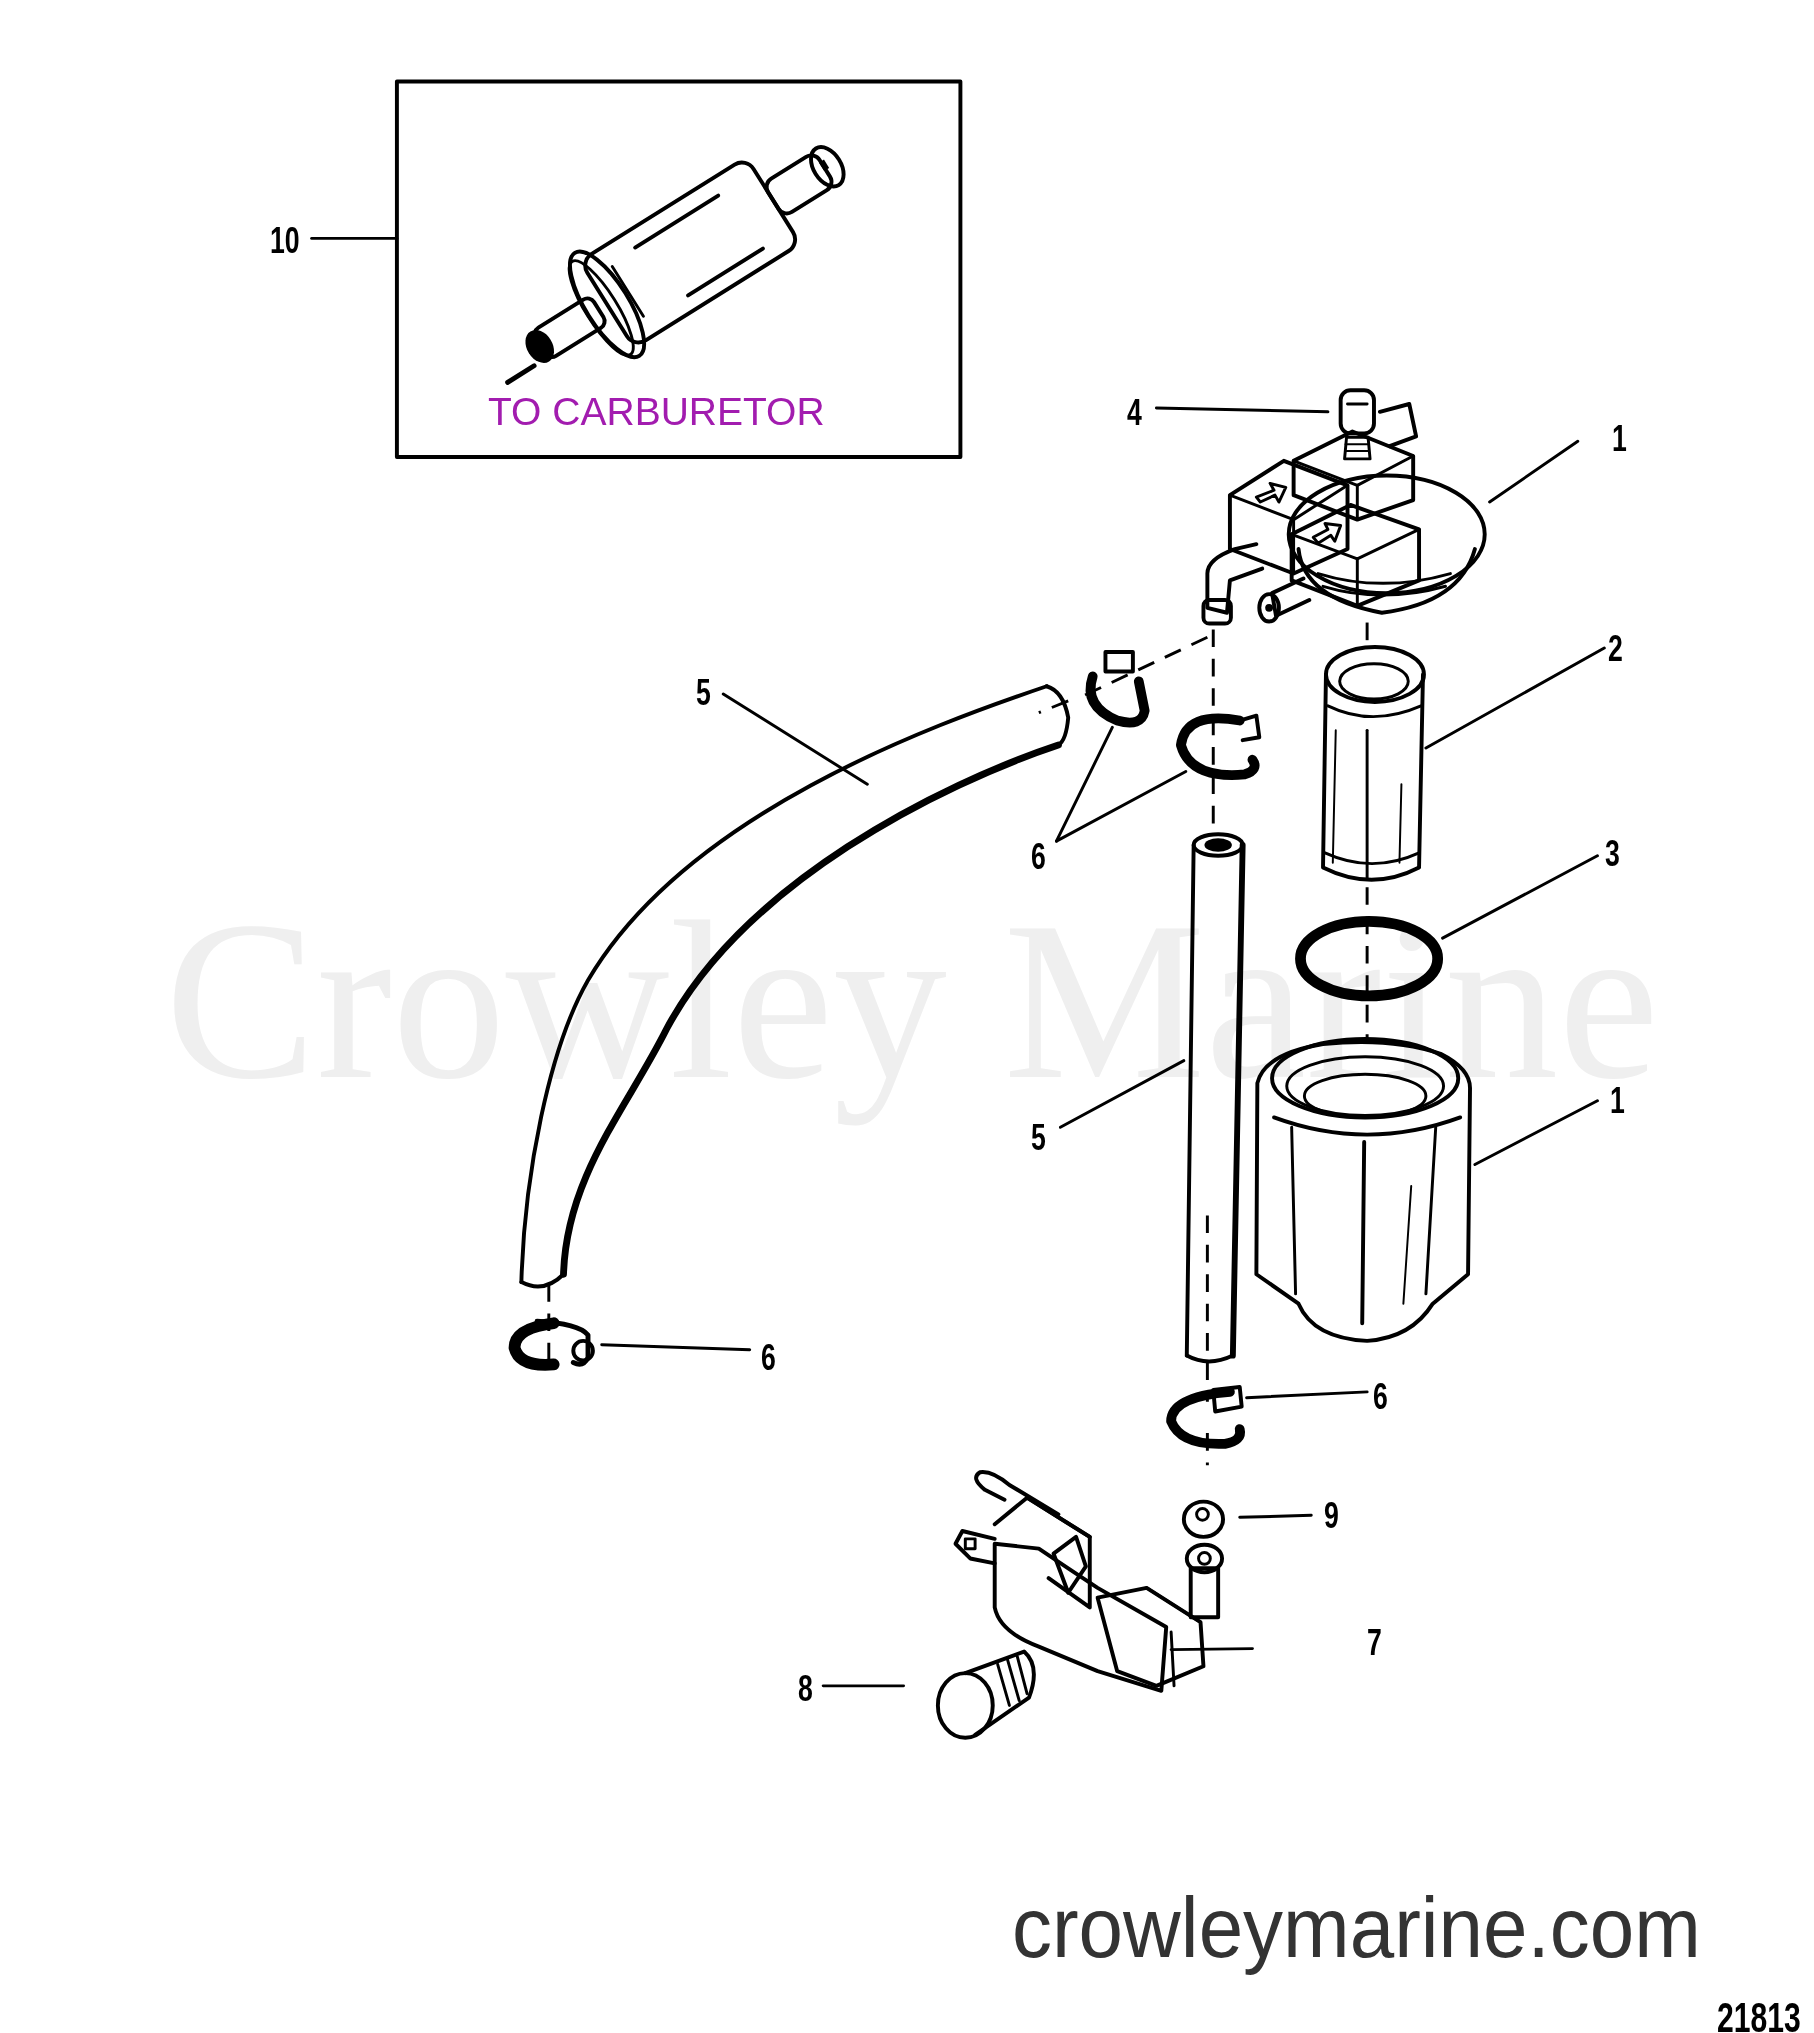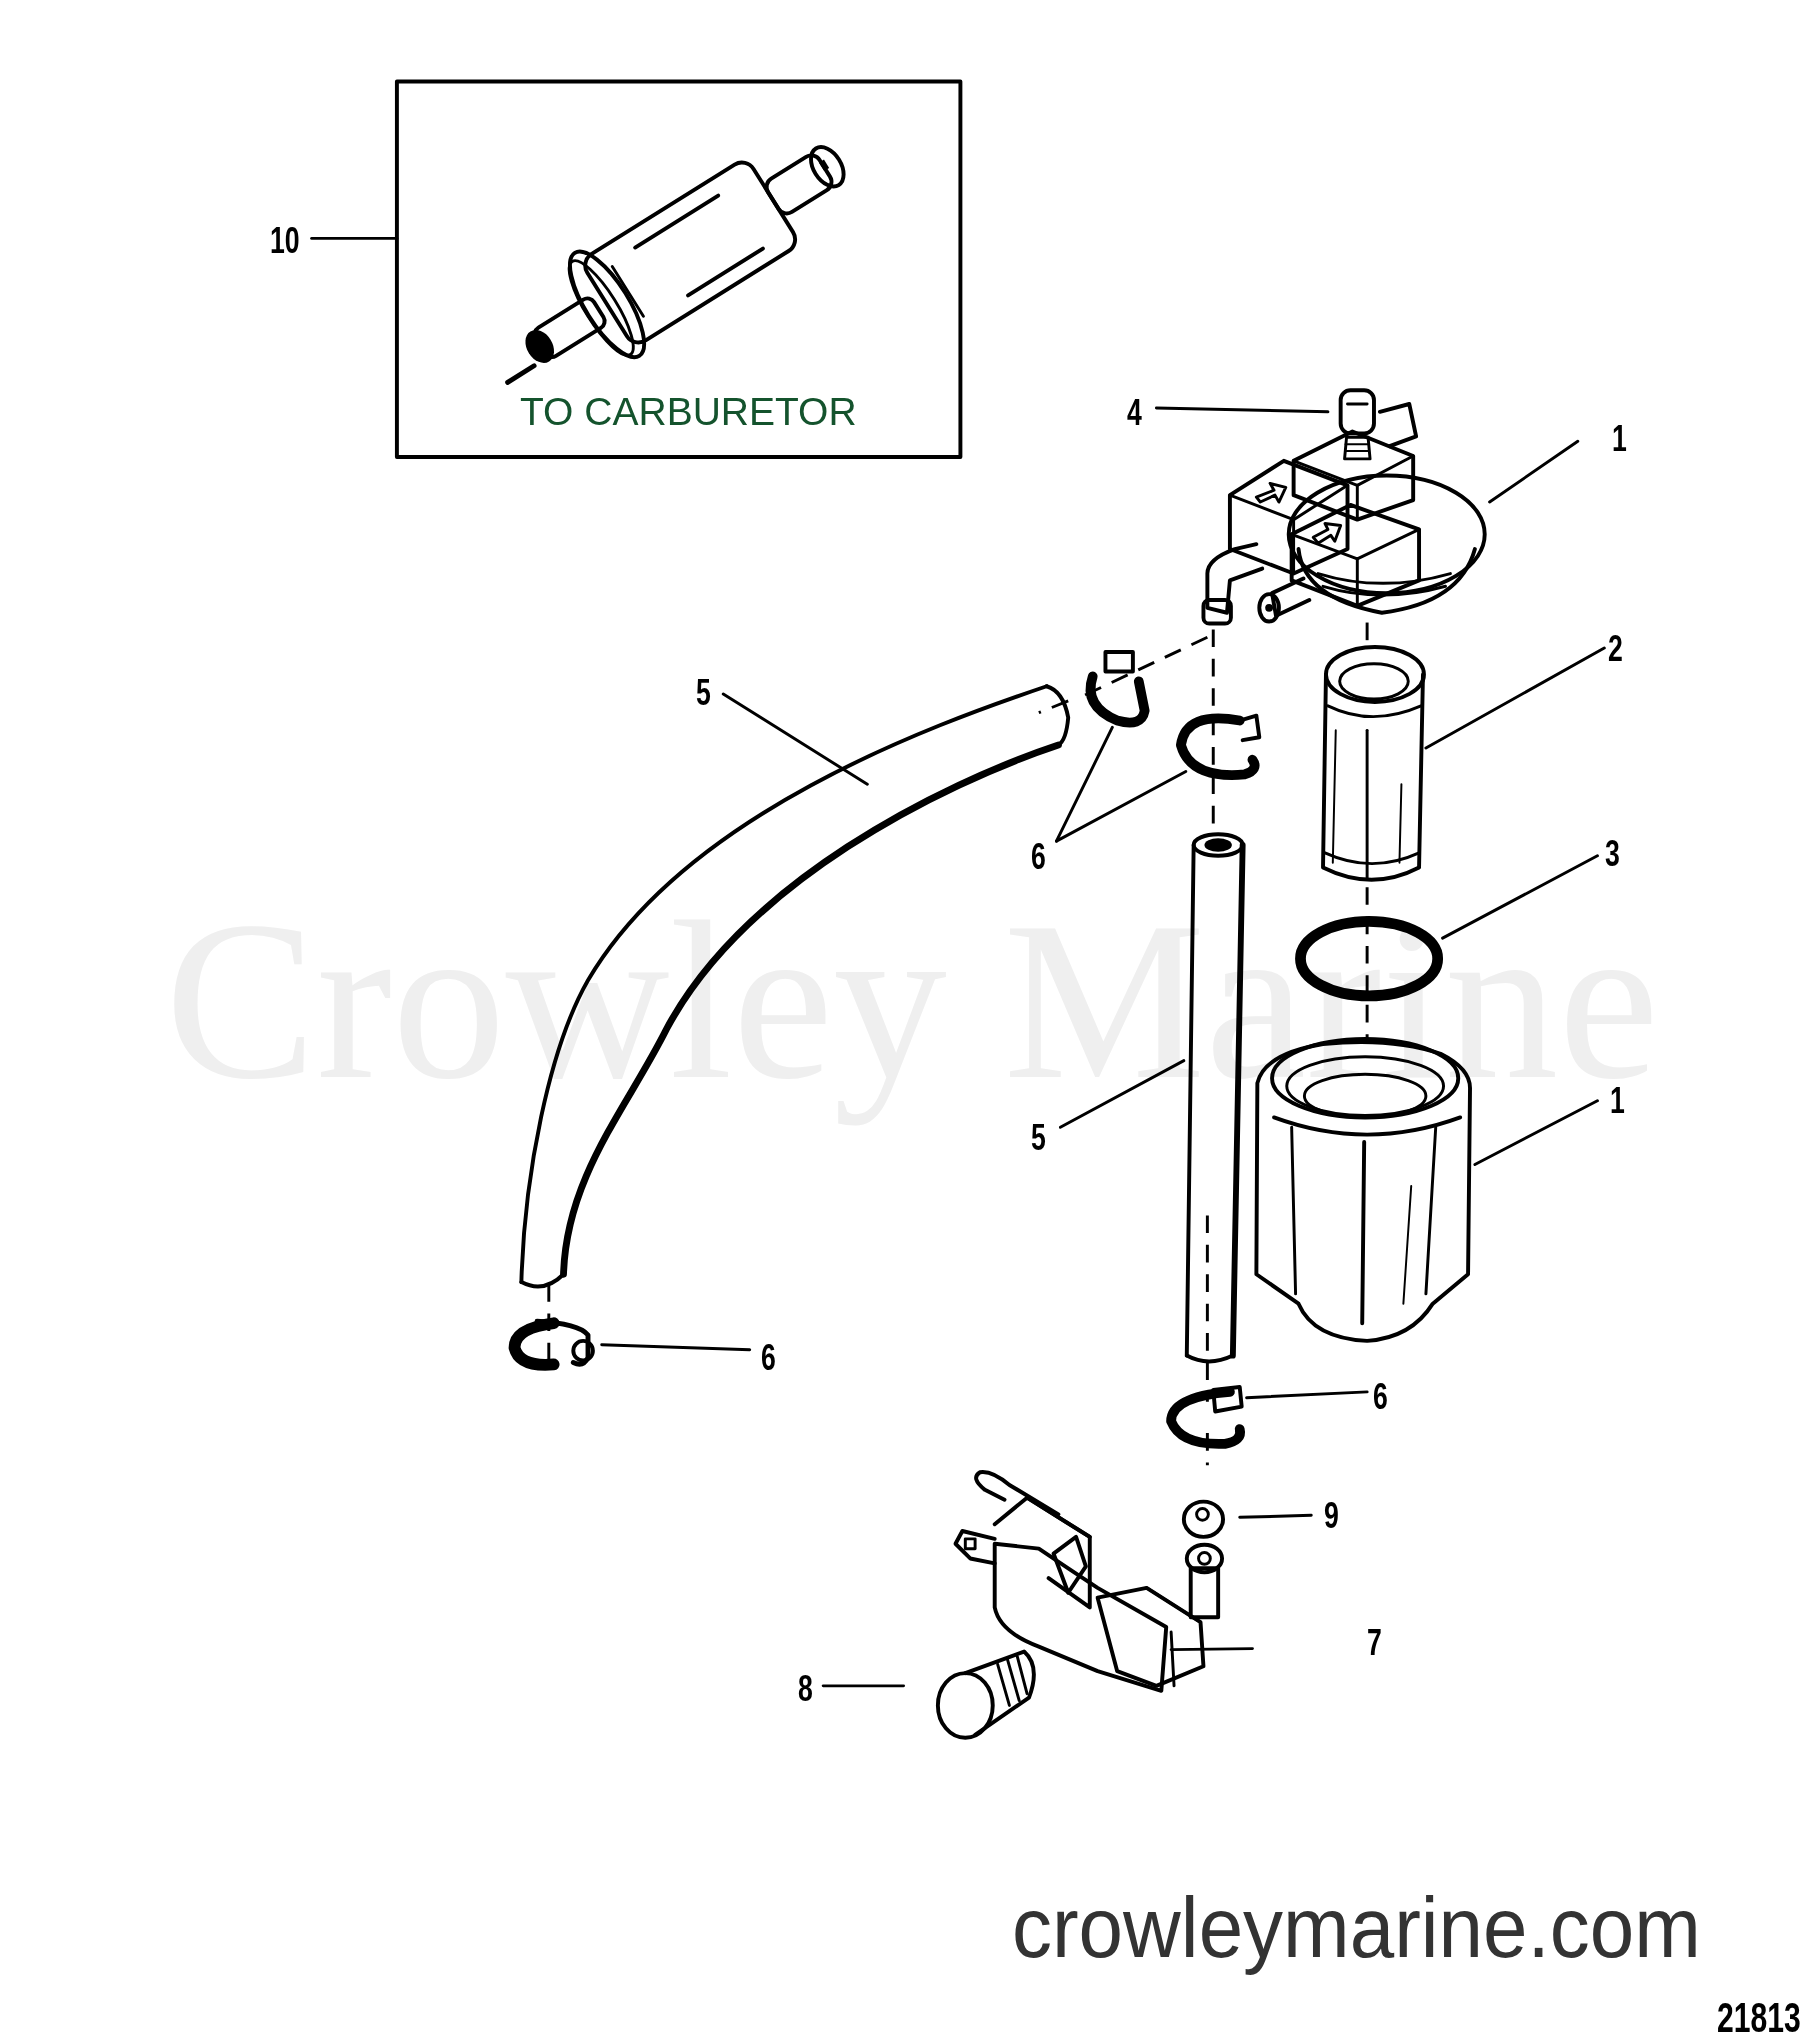--- a/index.html
+++ b/index.html
@@ -10,21 +10,21 @@
     font-family: Liberation Serif, serif; font-size: 227px; line-height: 1;
     color: #efefef; white-space: nowrap; letter-spacing: 0px;
   }
   .callout {
     position: absolute; font-family: "Liberation Sans Narrow", "Liberation Sans", sans-serif;
     font-weight: bold; font-size: 37px; line-height: 1; color: #000;
     transform: scaleX(0.72); transform-origin: left top;
   }
   .inset-caption {
     position: absolute; left: 488px; top: 392px; font-size: 39px; line-height: 1;
-    color: #14532d; font-family: "Liberation Sans", sans-serif; letter-spacing: 0px; margin-left: 32px;
+    color: #a21caf; font-family: "Liberation Sans", sans-serif; letter-spacing: 0px;
   }
   .site {
     position: absolute; left: 1012px; top: 1884px; font-size: 86px; line-height: 1;
     color: #333333; font-family: "Liberation Sans", sans-serif; transform: scaleX(0.93); transform-origin: left top;
   }
   .fig-no {
     position: absolute; left: 1717px; top: 1996px; font-size: 43px; font-weight: bold; line-height: 1;
     color: #000; font-family: "Liberation Sans", sans-serif; transform: scaleX(0.7); transform-origin: left top;
   }
   svg .ln { stroke: #000; fill: none; stroke-linecap: round; stroke-linejoin: round; }

